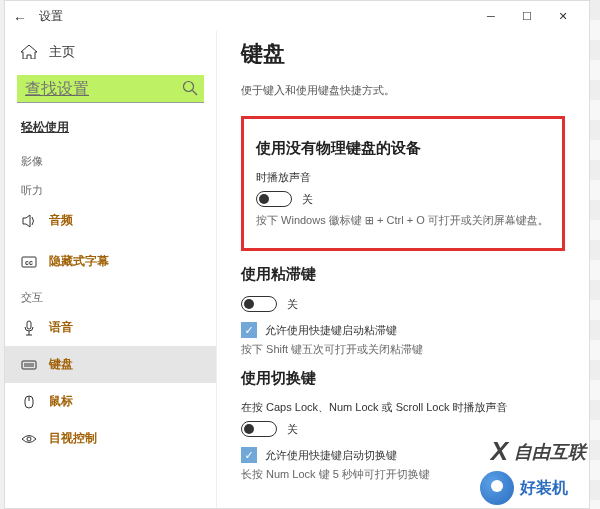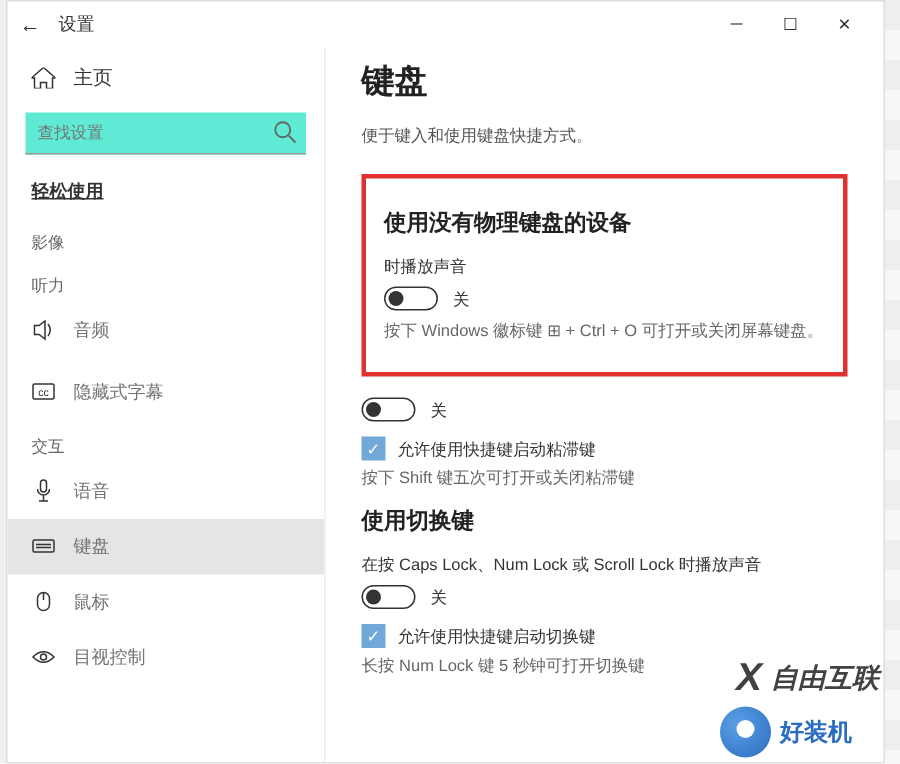--- a/index.html
+++ b/index.html
@@ -8,25 +8,25 @@
 .titlebar { height: 30px; display: flex; align-items: center; padding: 0 8px; }
 .titlebar .back { width: 20px; font-size: 14px; color: #333; }
 .titlebar .title { font-size: 12px; color: #333; margin-left: 6px; flex: 1; }
 .win-controls { display: flex; gap: 0; }
 .win-controls span { width: 36px; height: 28px; display: flex; align-items: center; justify-content: center; font-size: 11px; color: #333; }
 .body { display: flex; flex: 1; overflow: hidden; }
 .sidebar { width: 212px; border-right: 1px solid #eee; padding: 4px 0 0 0; display: flex; flex-direction: column; }
 .home-row { display: flex; align-items: center; padding: 8px 16px; gap: 12px; font-size: 13px; color: #333; }
 .home-row .icon { width: 16px; height: 14px; }
 .search { margin: 6px 12px 10px 12px; position: relative; }
-.search input { width: 100%; height: 28px; border: none; border-bottom: 1px solid #999; background: #5eead4; padding: 0 28px 0 8px; font-size: 11px; color: #666; outline: none; }
+.search input { width: 100%; height: 28px; border: none; border-bottom: 1px solid #999; background: #bef264; padding: 0 28px 0 8px; font-size: 16px; color: #666; outline: none; text-decoration: underline; }
 .search .sicon { position: absolute; right: 6px; top: 5px; width: 16px; height: 16px; color: #666; }
 .group-label { padding: 6px 16px 8px 16px; font-size: 12px; font-weight: 600; color: #333; text-decoration: underline; }
 .nav { flex: 1; overflow-y: auto; }
-.nav-item { display: flex; align-items: flex-start; gap: 12px; padding: 10px 16px; font-size: 12px; color: #737373; }
+.nav-item { display: flex; align-items: flex-end; gap: 12px; padding: 10px 16px; font-size: 12px; color: #a16207; font-weight: bold; }
 .nav-item.active { background: #e5e5e5; }
 .nav-item .nicon { width: 16px; height: 16px; flex-shrink: 0; }
 .cat { padding: 10px 16px 4px 16px; font-size: 11px; color: #666; }
 .content { flex: 1; padding: 8px 24px 0 24px; overflow: hidden; position: relative; }
 h1 { font-size: 22px; font-weight: 600; color: #222; margin-bottom: 14px; }
 .desc { font-size: 11px; color: #555; margin-bottom: 18px; }
 .section-title { font-size: 15px; font-weight: 600; color: #222; margin: 10px 0 12px 0; }
 .sub { font-size: 11px; color: #333; margin-bottom: 6px; }
 .hint { font-size: 11px; color: #666; margin: 4px 0 12px 0; }
 .toggle-row { display: flex; align-items: center; gap: 10px; margin-bottom: 6px; }
@@ -133,20 +133,21 @@
       <div class="redbox">
         <div class="section-title">使用没有物理键盘的设备</div>
         <div class="sub">时播放声音</div>
         <div class="toggle-row">
           <div class="toggle"></div>
           <span class="toggle-label">关</span>
         </div>
         <div class="hint">按下 Windows 徽标键 ⊞ + Ctrl + O 可打开或关闭屏幕键盘。</div>
       </div>
 
+      <div class="section-title">使用粘滞键</div>
       <div class="toggle-row">
         <div class="toggle"></div>
         <span class="toggle-label">关</span>
       </div>
       <div class="check-row">
         <div class="checkbox">✓</div>
         <span>允许使用快捷键启动粘滞键</span>
       </div>
       <div class="hint">按下 Shift 键五次可打开或关闭粘滞键</div>
 

